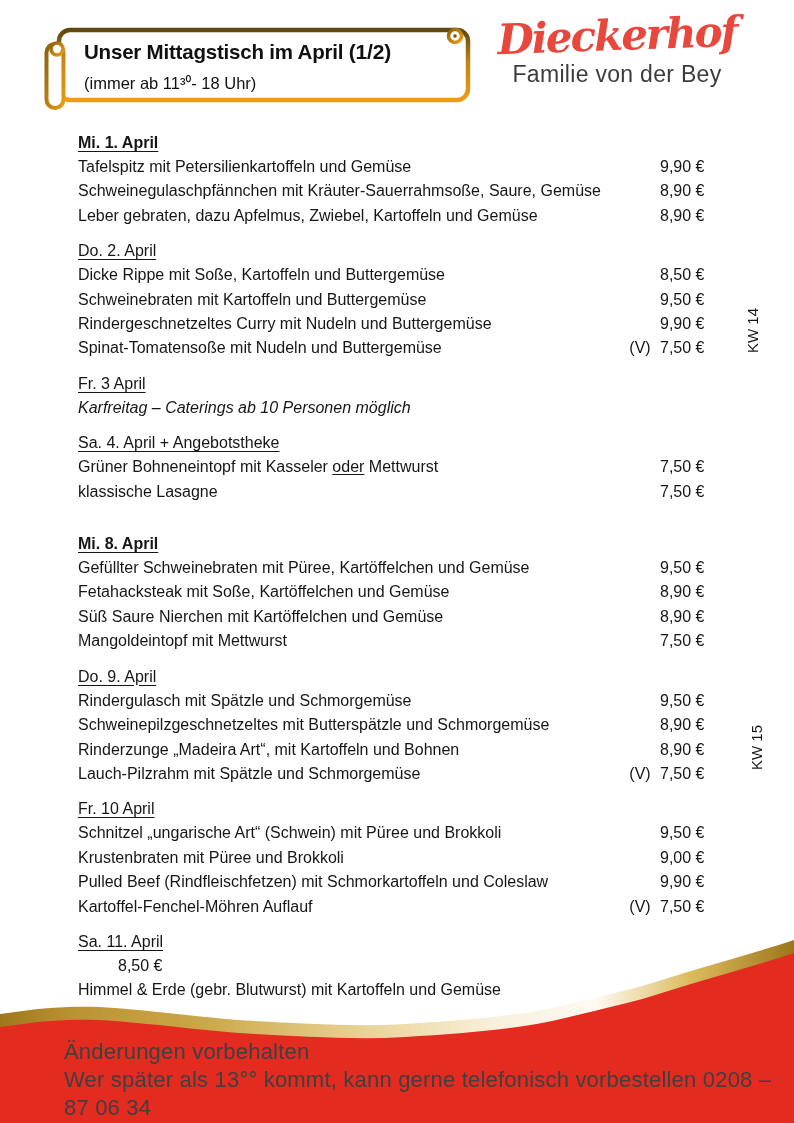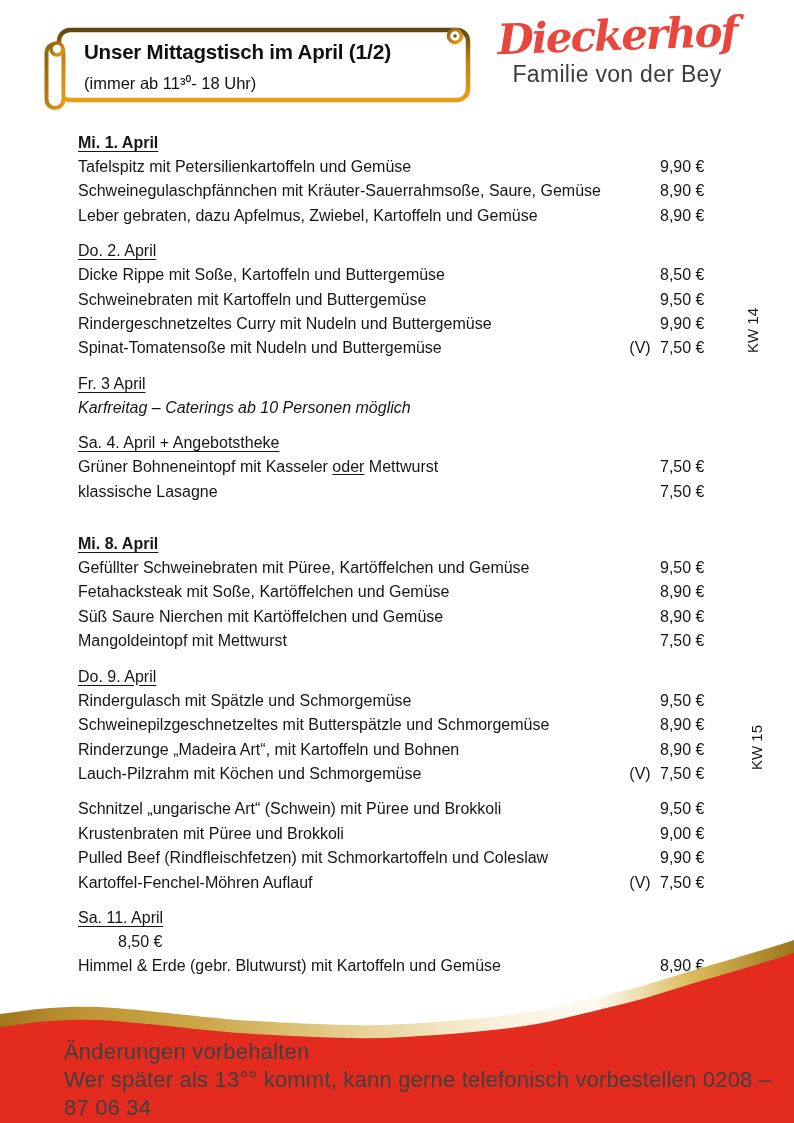--- a/index.html
+++ b/index.html
@@ -177,26 +177,27 @@
           <div class="dish-name">Schweinepilzgeschnetzeltes mit Butterspätzle und Schmorgemüse</div>
           <div class="veg-mark"></div>
           <div class="dish-price">8,90 €</div>
         </div>
         <div class="dish-row">
           <div class="dish-name">Rinderzunge „Madeira Art“, mit Kartoffeln und Bohnen</div>
           <div class="veg-mark"></div>
           <div class="dish-price">8,90 €</div>
         </div>
         <div class="dish-row">
-          <div class="dish-name">Lauch-Pilzrahm mit Köchen und Schmorgemüse</div>
+          <div class="dish-name">Lauch-Pilzrahm mit Spätzle und Schmorgemüse</div>
           <div class="veg-mark">(V)</div>
           <div class="dish-price">7,50 €</div>
         </div>
       </section>
       <section class="menu-section">
+        <div class="day-header">Fr. 10 April</div>
         <div class="dish-row">
           <div class="dish-name">Schnitzel „ungarische Art“ (Schwein) mit Püree und Brokkoli</div>
           <div class="veg-mark"></div>
           <div class="dish-price">9,50 €</div>
         </div>
         <div class="dish-row">
           <div class="dish-name">Krustenbraten mit Püree und Brokkoli</div>
           <div class="veg-mark"></div>
           <div class="dish-price">9,00 €</div>
         </div>

